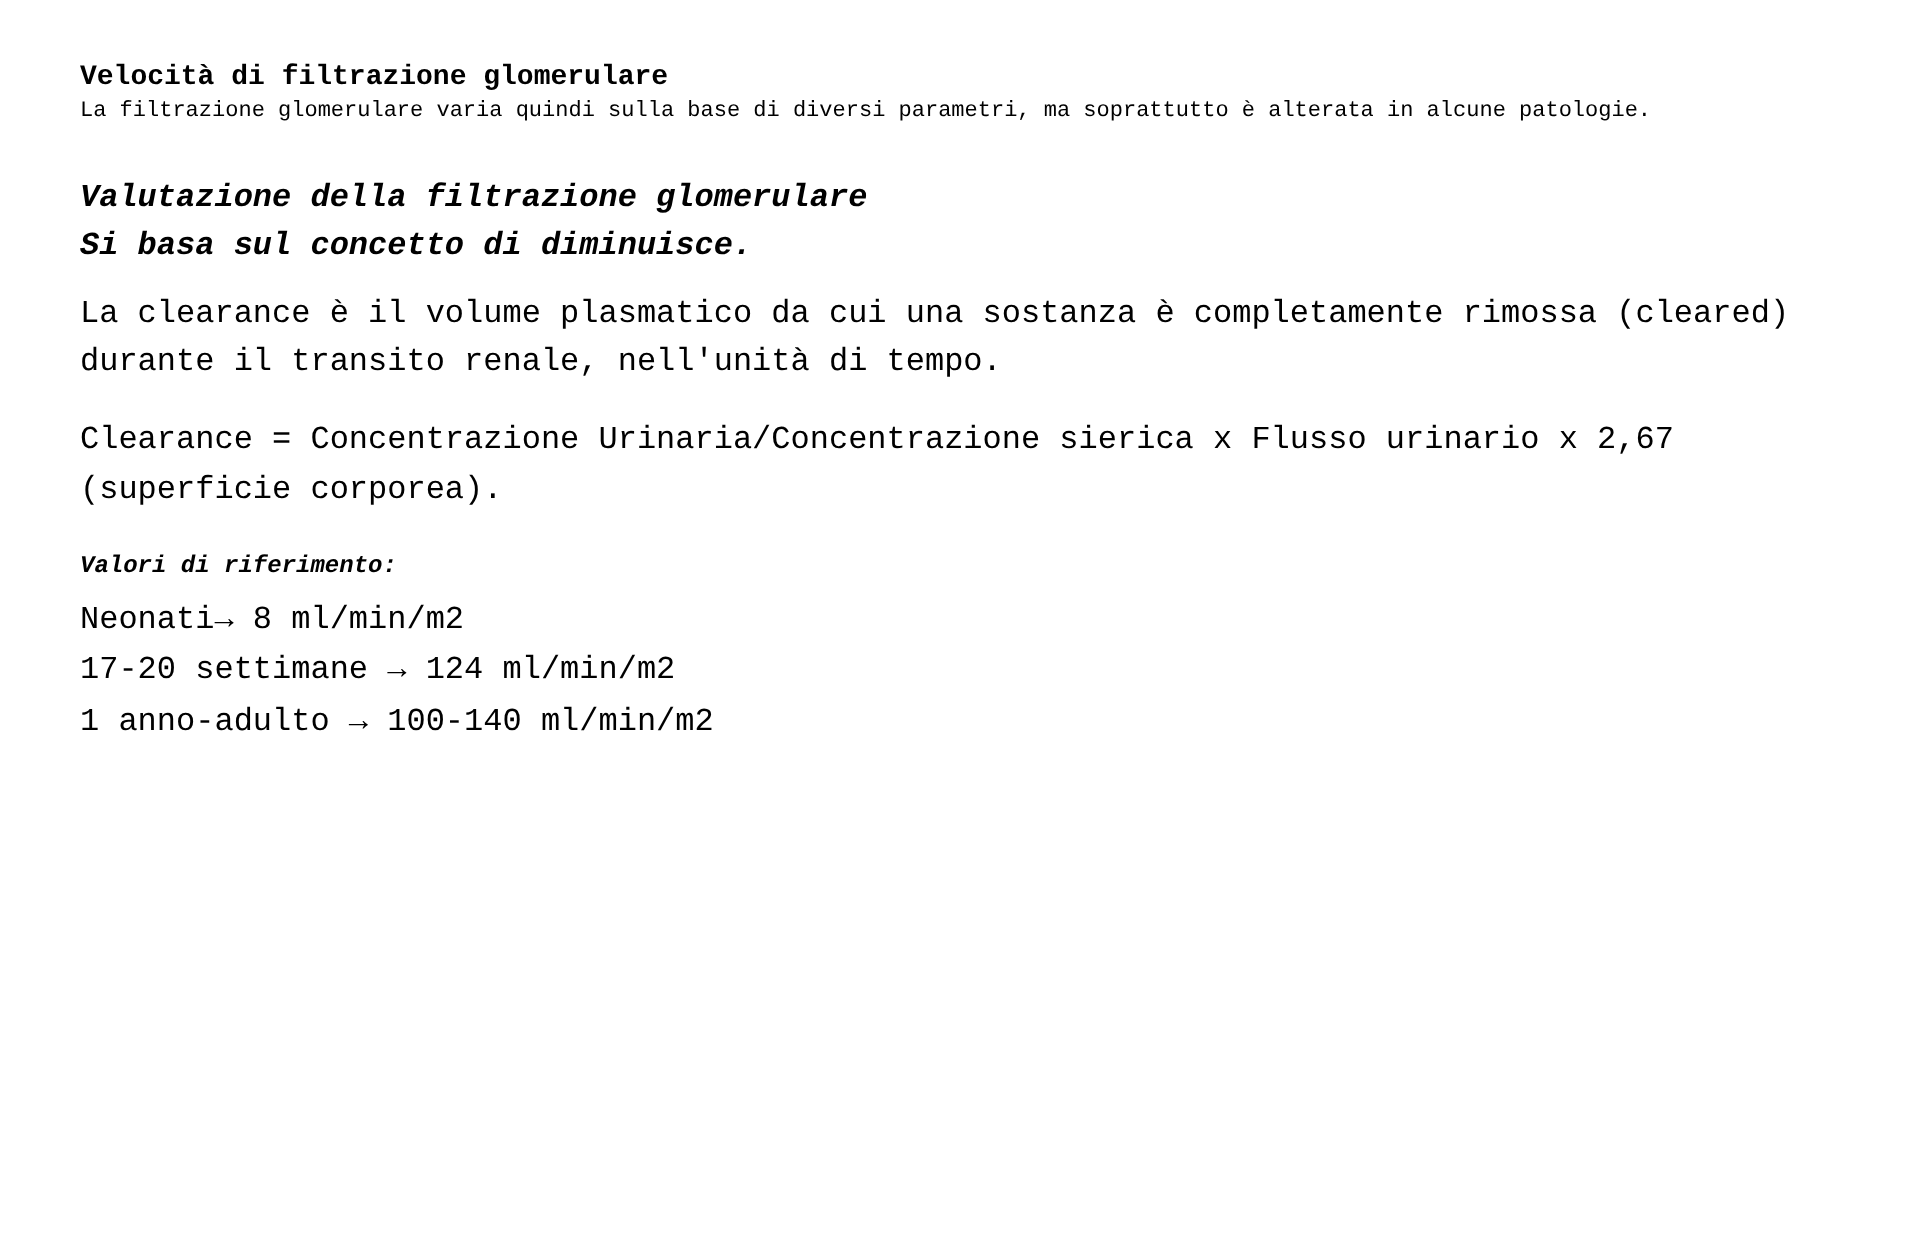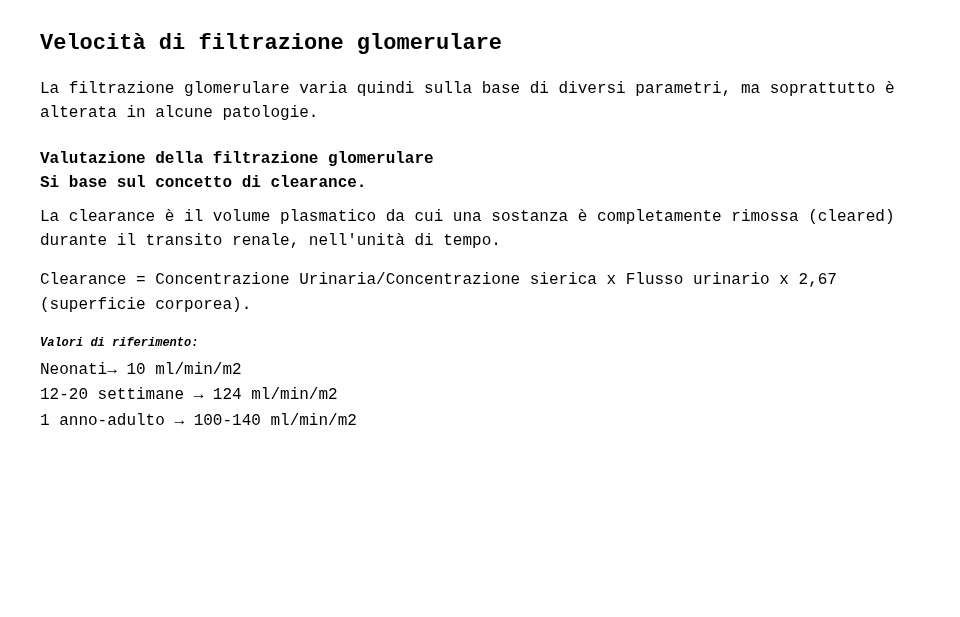--- a/index.html
+++ b/index.html
@@ -12,35 +12,35 @@
       background: #ffffff;
       font-family: 'Courier New', Courier, monospace;
       font-size: 16px;
       color: #000000;
       width: 960px;
       min-height: 617px;
       padding: 30px 40px 30px 40px;
     }
 
     .main-title {
-      font-size: 22px;
+      font-size: 14px;
       font-weight: bold;
-      margin-bottom: 18px;
       line-height: 1.3;
     }
 
     .intro-paragraph {
-      font-size: 16px;
+      font-size: 11px;
       margin-bottom: 22px;
       line-height: 1.5;
     }
 
     .section-title {
       font-size: 16px;
       font-weight: bold;
+      font-style: italic;
       margin-bottom: 10px;
       line-height: 1.5;
     }
 
     .body-paragraph {
       font-size: 16px;
       margin-bottom: 14px;
       line-height: 1.55;
     }
 
@@ -65,26 +65,26 @@
 </head>
 <body>
 
 <h1 class="main-title">Velocità di filtrazione glomerulare</h1>
 
 <p class="intro-paragraph">La filtrazione glomerulare varia quindi sulla base di diversi parametri, ma soprattutto è alterata in alcune patologie.</p>
 
 <p class="section-title">
   <span>Valutazione della filtrazione glomerulare</span>
   <br>
-  <span>Si base sul concetto di clearance.</span>
+  <span>Si basa sul concetto di diminuisce.</span>
 </p>
 
 <p class="body-paragraph">La clearance è il volume plasmatico da cui una sostanza è completamente rimossa (cleared) durante il transito renale, nell'unità di tempo.</p>
 
 <p class="body-paragraph">Clearance = Concentrazione Urinaria/Concentrazione sierica x Flusso urinario x 2,67 (superficie corporea).</p>
 
 <p class="reference-title">Valori di riferimento:</p>
 
 <div class="reference-list">
-<p>Neonati→ 10 ml/min/m2</p>
-    <p>12-20 settimane → 124 ml/min/m2</p>
+<p>Neonati→ 8 ml/min/m2</p>
+    <p>17-20 settimane → 124 ml/min/m2</p>
     <p>1 anno-adulto → 100-140 ml/min/m2</p>
   </div>
 
 </body></html>

